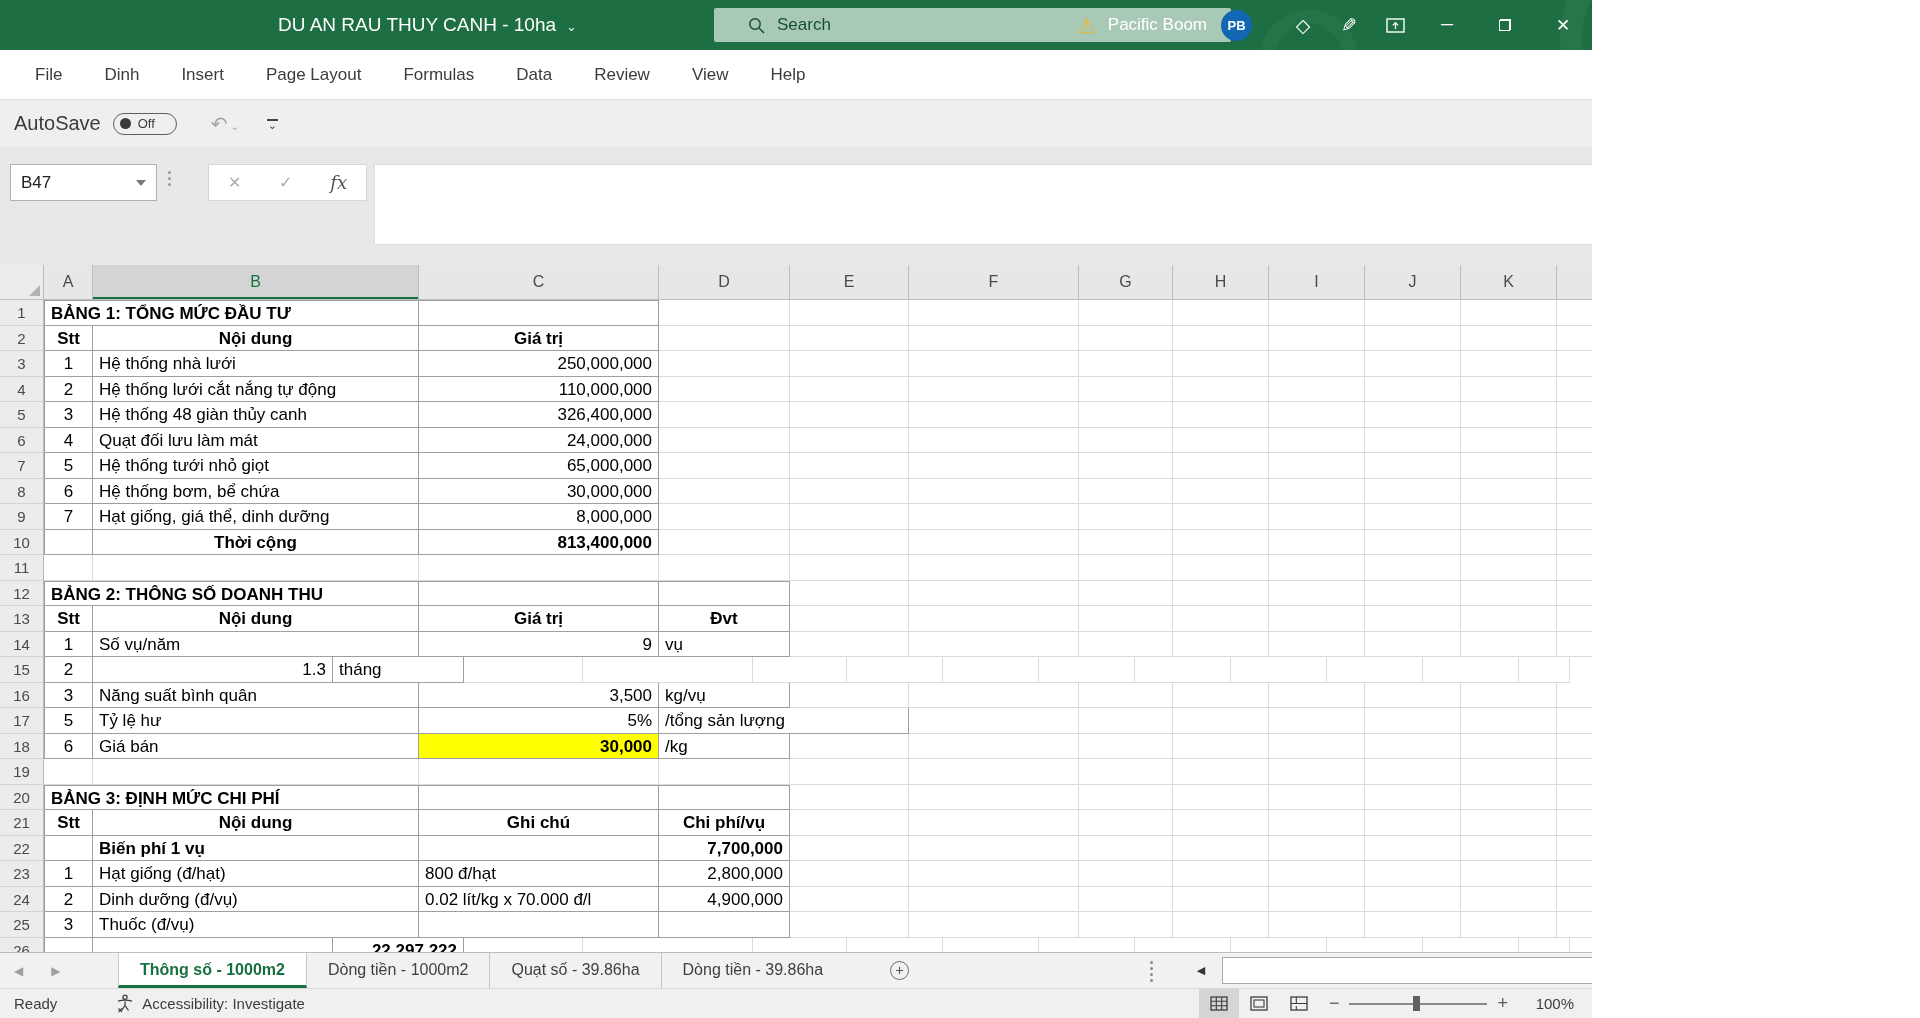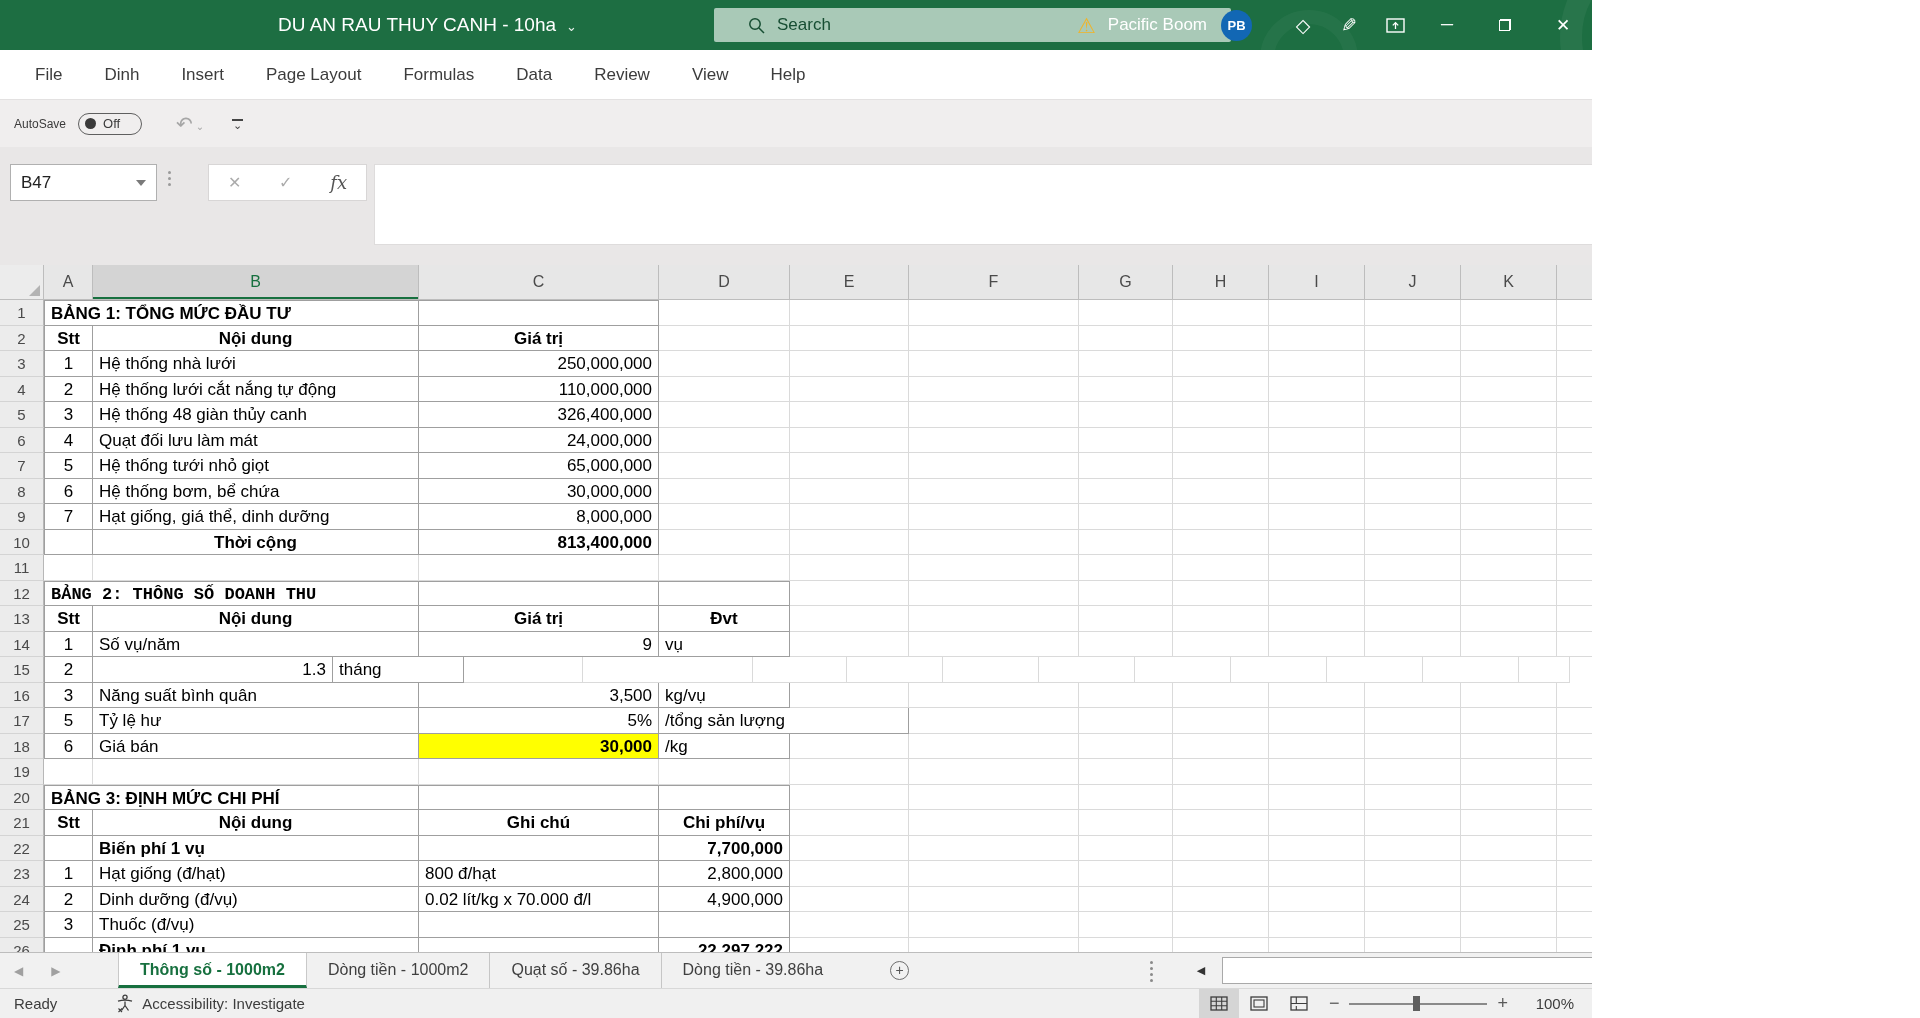--- a/index.html
+++ b/index.html
@@ -32,21 +32,21 @@
   .mtab{font-size:17px;color:#3c3c3c;padding:0 21px;line-height:49px;white-space:nowrap;}
   .ribbon-btn{position:absolute;top:7px;height:36px;background:#fff;border:1px solid #d5d3d1;border-radius:3px;display:flex;align-items:center;color:#17703f;font-size:17px;padding:12px 14px;box-sizing:border-box;}
   .ribbon-btn svg{margin-right:9px;}
   .btn-comments{left:1622px;width:141px;}
   .btn-share{left:1790px;width:99px;}
   .btn-share .chev{font-size:11px;margin-left:10px;color:#17703f;}
 
   
   .qat{top:99px;height:48px;background:#f0eeee;border-top:1px solid #e3e1e1;box-sizing:border-box;}
   .qat-inner{display:flex;align-items:center;height:100%;}
-  .autosave-label{font-size:12px;color:#3b3b3b;margin-left:14px;}
+  .autosave-label{font-size:20px;color:#3b3b3b;margin-left:14px;}
   .toggle{margin-left:12px;width:62px;height:20px;border:1px solid #5f5f5f;border-radius:11px;display:flex;align-items:center;}
   .toggle .knob{width:11px;height:11px;border-radius:50%;background:#3a3a3a;margin:0 7px 0 6px;}
   .toggle .state{font-size:13px;color:#3b3b3b;}
   .undo{margin-left:34px;font-size:20px;color:#a6a6a6;}
   .undo-chev{font-size:10px;color:#a6a6a6;margin-left:3px;margin-top:6px;}
   .qat-more{margin-left:28px;display:flex;flex-direction:column;align-items:center;}
   .qat-more .bar{width:11px;border-top:2px solid #444;}
   .qat-more .chev{font-size:11px;color:#444;line-height:8px;}
 
   
@@ -431,21 +431,21 @@
           <div class="cell" style="width: 96px;"></div>
           <div class="cell" style="width: 96px;"></div>
           <div class="cell" style="width: 96px;"></div>
           <div class="cell" style="width: 96px;"></div>
           <div class="cell" style="width: 96px;"></div>
           <div class="cell" style="width: 96px;"></div>
           <div class="cell" style="width: 51px;"></div>
         </div>
         <div class="grow">
           <div class="gut">12</div>
-          <div class="cell tb tbt tbl al b" style="width: 375px; font-family: Liberation Mono, monospace;">BẢNG 2: THÔNG SỐ DOANH THU</div>
+          <div class="cell tb tbt tbl al b" style="width: 375px;">BẢNG 2: THÔNG SỐ DOANH THU</div>
           <div class="cell tb tbt" style="width: 240px;"></div>
           <div class="cell tb tbt" style="width: 131px;"></div>
           <div class="cell" style="width: 119px;"></div>
           <div class="cell" style="width: 170px;"></div>
           <div class="cell" style="width: 94px;"></div>
           <div class="cell" style="width: 96px;"></div>
           <div class="cell" style="width: 96px;"></div>
           <div class="cell" style="width: 96px;"></div>
           <div class="cell" style="width: 96px;"></div>
           <div class="cell" style="width: 96px;"></div>
@@ -680,21 +680,20 @@
           <div class="cell" style="width: 96px;"></div>
           <div class="cell" style="width: 96px;"></div>
           <div class="cell" style="width: 96px;"></div>
           <div class="cell" style="width: 96px;"></div>
           <div class="cell" style="width: 96px;"></div>
           <div class="cell" style="width: 51px;"></div>
         </div>
         <div class="grow">
           <div class="gut">26</div>
           <div class="cell tb tbl" style="width: 49px;"></div>
-          <div class="cell tb al b" style="width: 326px;">Định phí 1 vụ</div>
           <div class="cell tb" style="width: 240px;"></div>
           <div class="cell tb ar b" style="width: 131px;">22,297,222</div>
           <div class="cell" style="width: 119px;"></div>
           <div class="cell" style="width: 170px;"></div>
           <div class="cell" style="width: 94px;"></div>
           <div class="cell" style="width: 96px;"></div>
           <div class="cell" style="width: 96px;"></div>
           <div class="cell" style="width: 96px;"></div>
           <div class="cell" style="width: 96px;"></div>
           <div class="cell" style="width: 96px;"></div>

